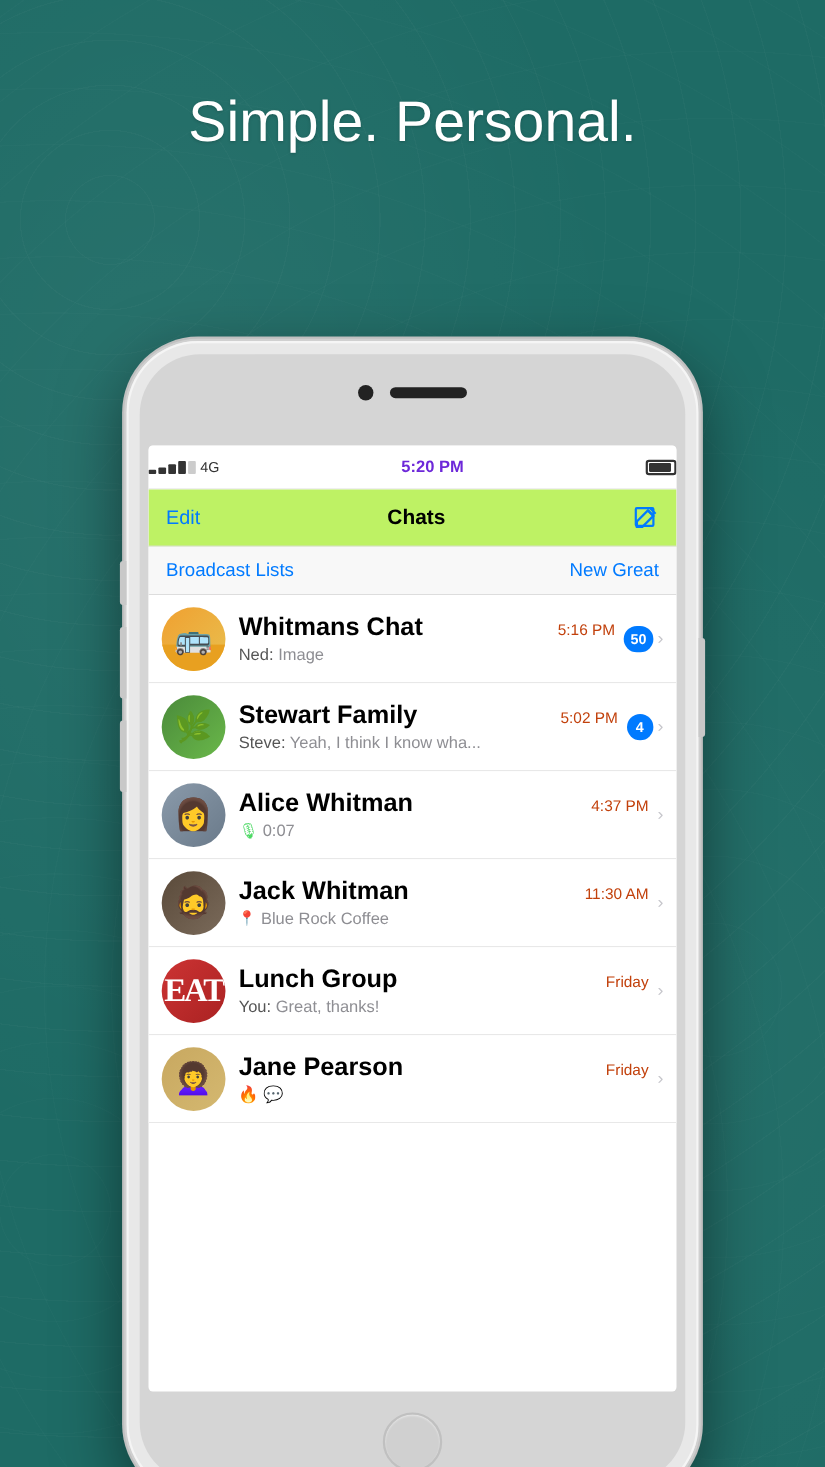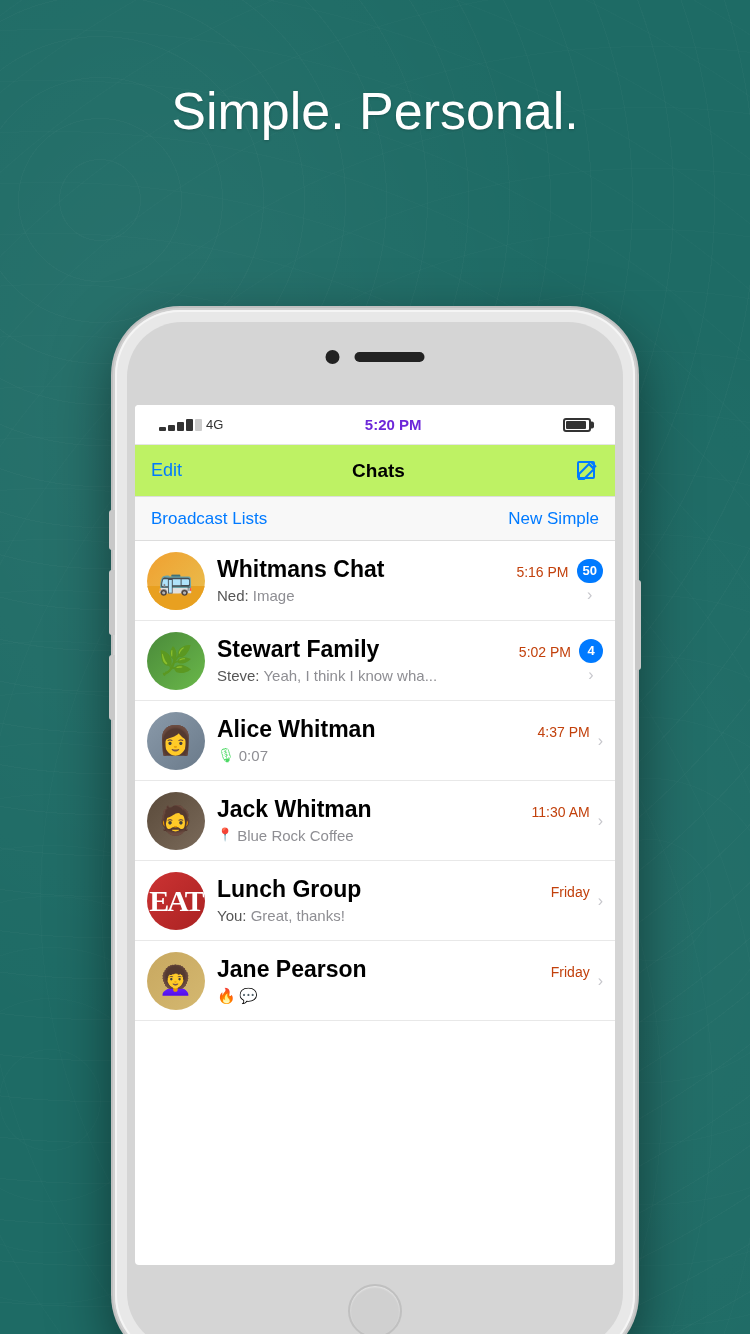--- a/index.html
+++ b/index.html
@@ -164,21 +164,21 @@
       border-radius: 0 3px 3px 0;
     }
 
     
     .status-bar {
       height: 40px;
       background: white;
       display: flex;
       align-items: center;
       justify-content: space-between;
-      padding: 0 24px;
+      padding: 0 0;
       border-bottom: 1px solid #e5e5e5;
     }
 
     .status-signal {
       display: flex;
       align-items: center;
       gap: 4px;
       font-size: 13px;
       color: #333;
       font-weight: 500;
@@ -422,21 +422,21 @@
       overflow: hidden;
       text-overflow: ellipsis;
     }
 
     .chat-sender {
       color: #555;
     }
 
     .chat-right {
       display: flex;
-      flex-direction: column;
+      flex-direction: row;
       align-items: center;
       gap: 4px;
       margin-left: 8px;
       flex-shrink: 0;
     }
 
     .badge {
       background: #007aff;
       color: white;
       border-radius: 12px;
@@ -527,21 +527,21 @@
           <rect x="3" y="3" width="16" height="16" rx="1"></rect>
           <path d="M16 3 L21 8"></path>
           <path d="M14 5 L19 10"></path>
           <path d="M14 5 L19 10 L9 20 L4 20 L4 15 Z"></path>
         </svg>
       </span>
     </div>
 
     <div class="action-bar">
       <span class="broadcast-btn">Broadcast Lists</span>
-      <span class="new-group-btn">New Simple</span>
+      <span class="new-group-btn">New Great</span>
     </div>
 
     <div class="chat-list">
 
       <div class="chat-item">
         <div class="avatar avatar-whitmans">🚌</div>
         <div class="chat-content">
           <div class="chat-top-row">
             <span class="chat-name">Whitmans Chat</span>
             <span class="chat-time">5:16 PM</span>

